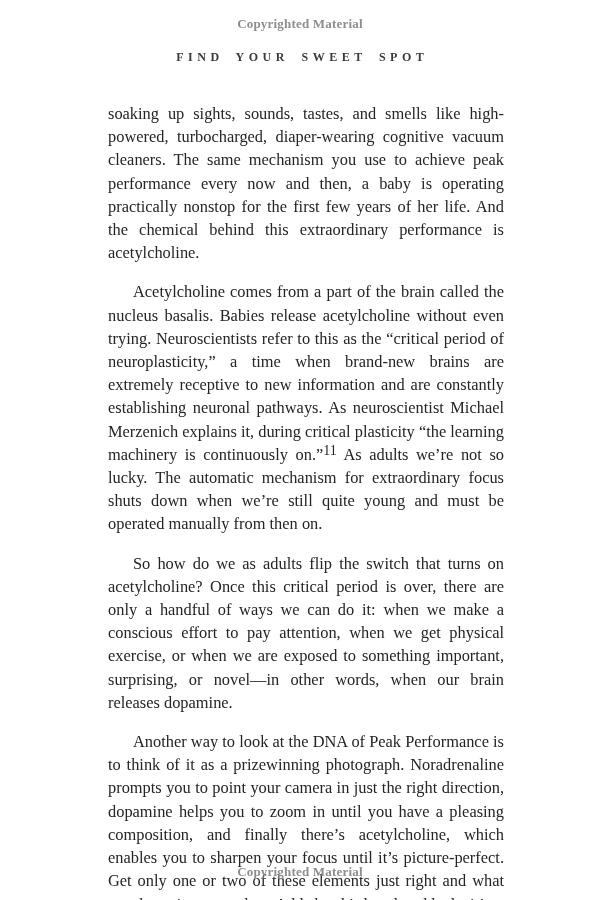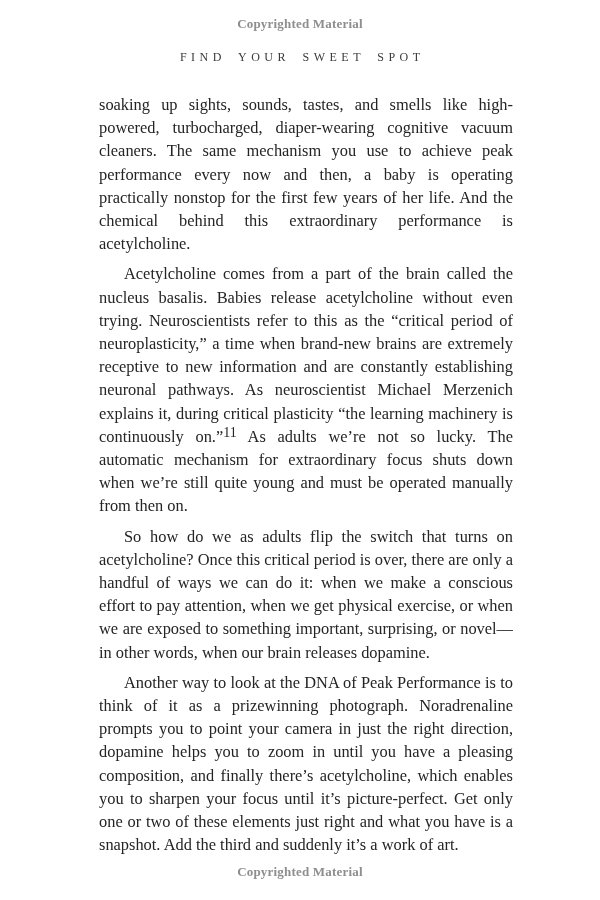--- a/index.html
+++ b/index.html
@@ -29,40 +29,40 @@
     .top-notice { top: 16px; }
     .bottom-notice { top: 864px; }
     .running-header {
       position: absolute;
       top: 50px;
       left: 0;
       width: 100%;
       text-align: center;
       font-family: "Liberation Serif", "DejaVu Serif", serif;
       font-size: 12px;
-      font-weight: 400;
+      font-weight: 700;
       color: #3a3a3a;
       letter-spacing: 4.5px;
       word-spacing: 5px;
       text-indent: 4.5px; 
     }
     .body-text {
       position: absolute;
       top: 86px;
       left: 92px;
       width: 428px;
       font-size: 16.4px;
       line-height: 23.2px;
       color: #242424;
       text-align: justify;
       hyphens: auto;
       -webkit-hyphens: auto;
     }
     .body-text p {
-      margin: 7px;
+      margin: 16px;
       padding: 0;
     }
     .body-text p.indent {
       text-indent: 25px;
     }
     .footnote-ref {
       font-size: 14px;
       line-height: 0;
       vertical-align: 5px;
       letter-spacing: 0;

